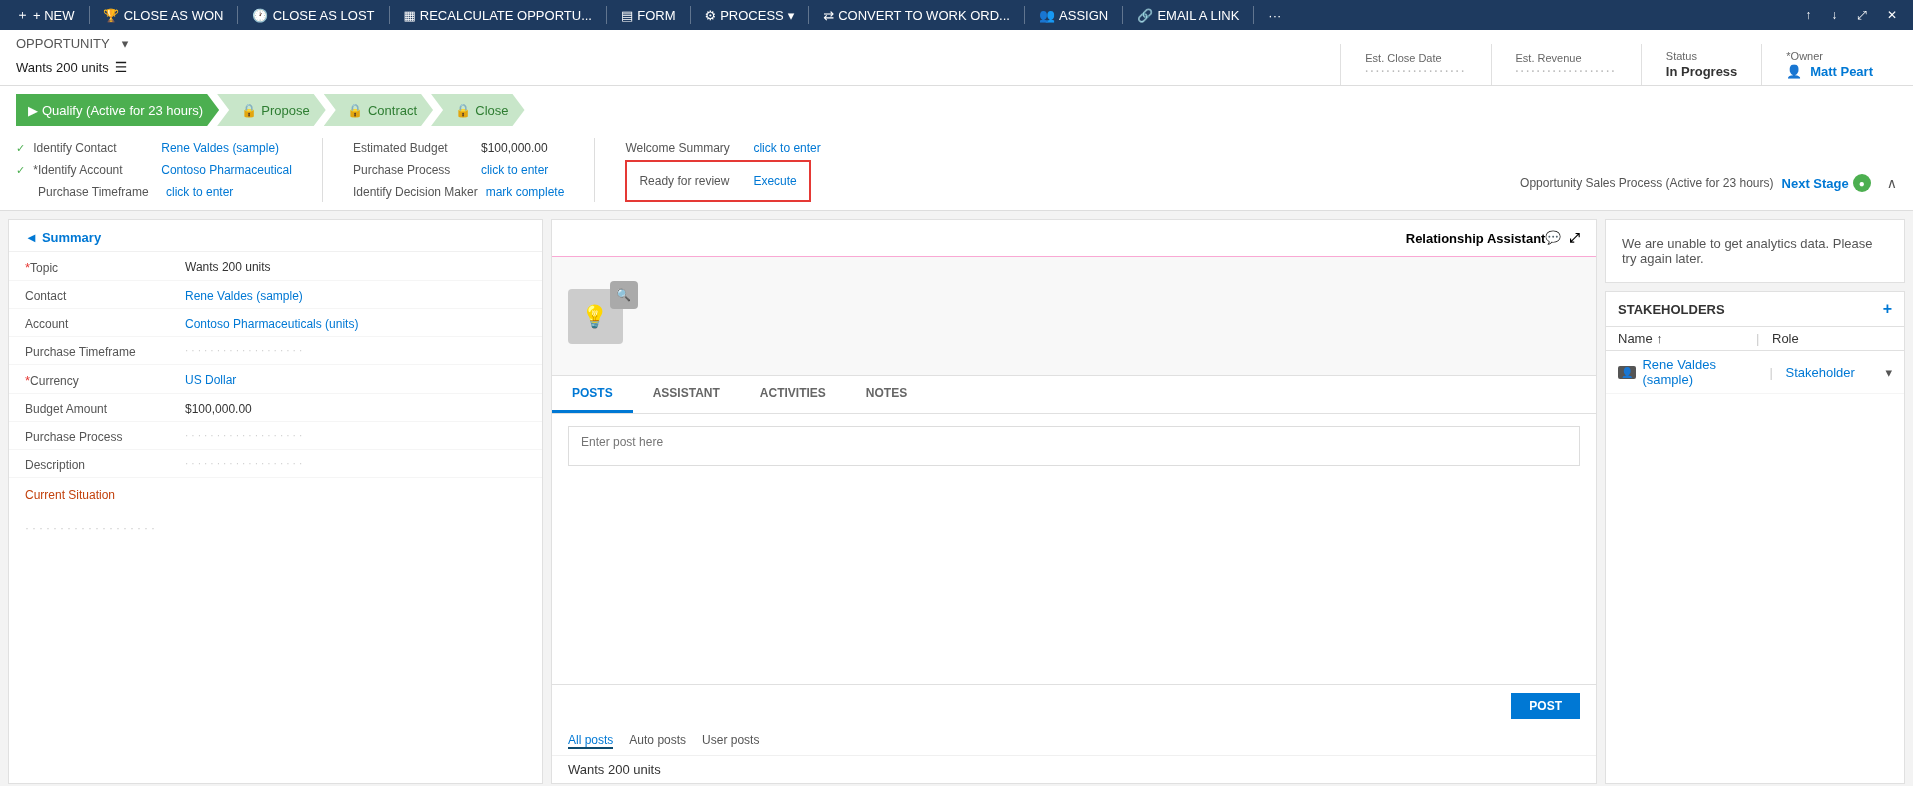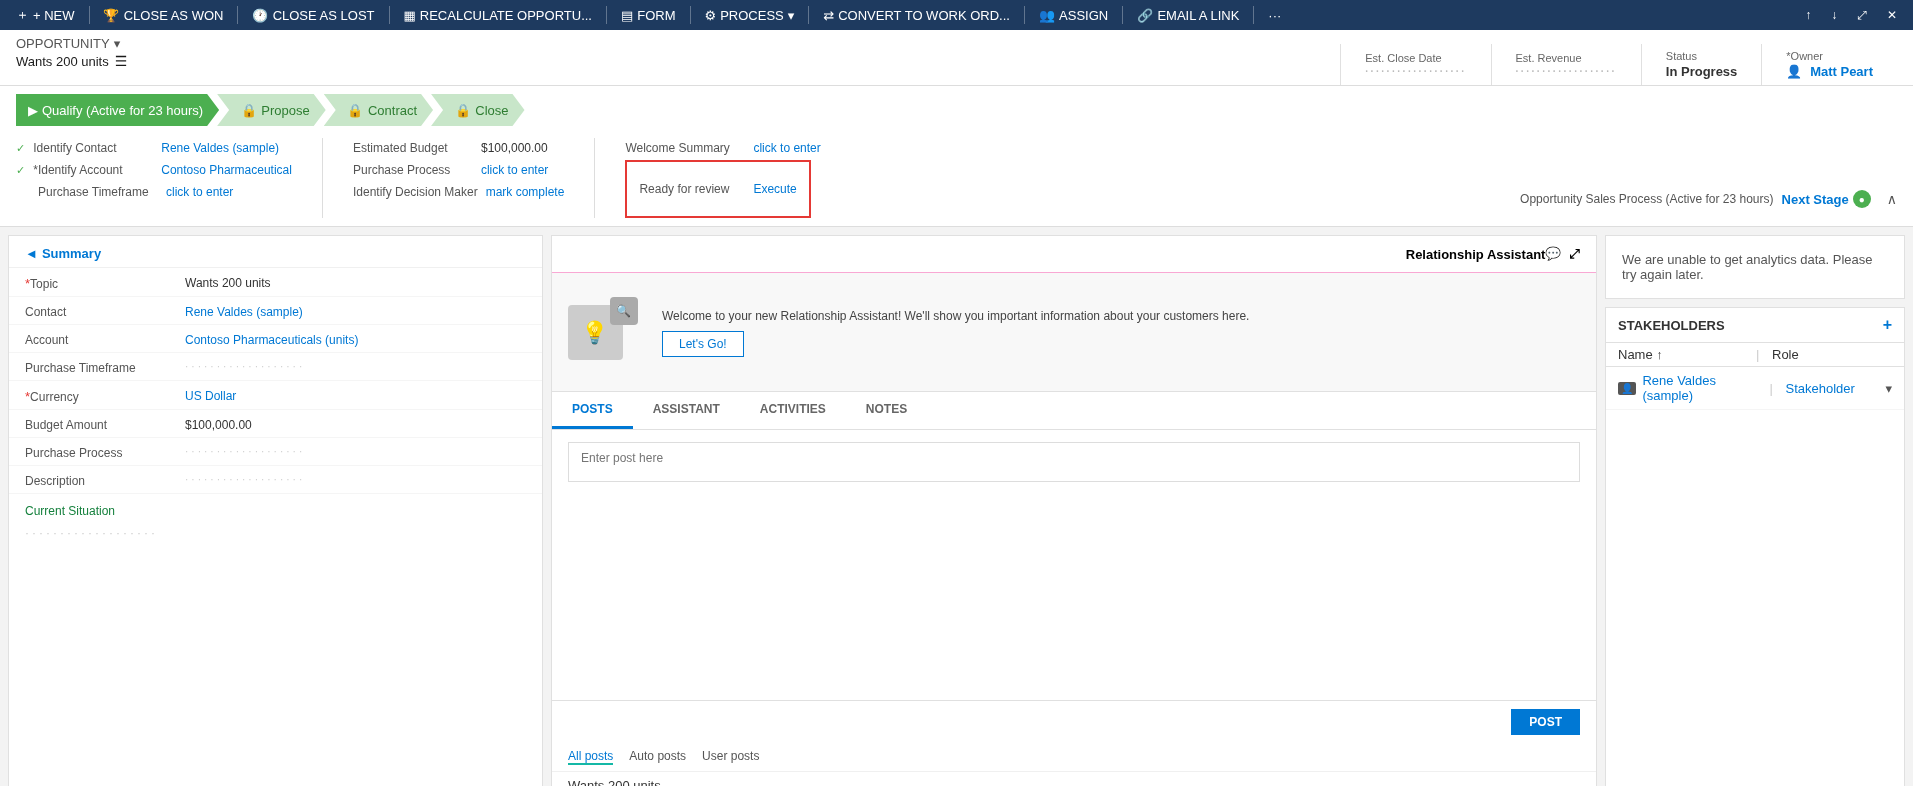--- a/index.html
+++ b/index.html
@@ -38,22 +38,22 @@
       align-items: stretch;
     }
     .header-left {
       flex: 1;
     }
     .opp-label {
       font-size: 11px;
       color: #555;
       display: flex;
       align-items: center;
-      gap: 4px;
-      margin-bottom: 2px;
+      gap: 12px;
+      margin-bottom: 8px;
     }
     .opp-title {
       font-size: 20px;
       font-weight: 400;
       color: #1a1a1a;
       display: flex;
       align-items: center;
       gap: 6px;
       padding-bottom: 8px;
     }
@@ -149,21 +149,21 @@
     .stage-row-value {
       font-size: 12px;
       color: #333;
     }
     .stage-row-value.link { color: #0078d4; cursor: pointer; }
     .checkmark { color: #4caf50; font-size: 11px; }
 
     
     .ready-box {
       border: 2px solid #e53935;
-      padding: 20px 12px;
+      padding: 12px 12px;
       display: flex;
       align-items: center;
       gap: 24px;
       background: white;
     }
     .ready-label { font-size: 12px; color: #555; }
     .execute-btn {
       color: #0078d4;
       font-size: 12px;
       cursor: pointer;
@@ -243,22 +243,22 @@
       font-size: 12px;
       padding-top: 3px;
     }
     .form-value.link { color: #0078d4; cursor: pointer; }
     .form-value.dots { color: #ccc; letter-spacing: 3px; font-size: 10px; }
     .current-situation {
       padding: 10px 16px;
     }
     .current-situation-label {
       font-size: 12px;
-      color: #15803d;
-      margin-bottom: 8px;
+      color: #c2410c;
+      margin-bottom: 19px;
     }
     .current-situation-value {
       font-size: 12px;
       color: #ccc;
       letter-spacing: 3px;
     }
 
     
     .mid-panel {
       flex: 1;
@@ -378,21 +378,21 @@
       display: flex;
       gap: 16px;
       padding: 6px 16px;
       border-bottom: 1px solid #f0f0f0;
     }
     .posts-filter {
       font-size: 12px;
       color: #555;
       cursor: pointer;
     }
-    .posts-filter.active { color: #0078d4; border-bottom: 2px solid #14b8a6; }
+    .posts-filter.active { color: #0078d4; border-bottom: 2px solid #0c4a6e; }
     .posts-preview {
       padding: 6px 16px;
       font-size: 12px;
       color: #333;
     }
 
     
     .right-panel {
       width: 300px;
       min-width: 300px;
@@ -680,24 +680,20 @@
       <span>Relationship Assistant</span>
       <div class="rel-assistant-header-icons">
         <span>💬</span>
         <span>⤢</span>
       </div>
     </div>
     <div class="rel-assistant-body">
       <div class="rel-icon-area">
         <div class="rel-icon-bg">💡</div>
         <div class="rel-icon-small">🔍</div>
-      </div>
-      <div style="flex:1;">
-        <div class="rel-text">Welcome to your new Relationship Assistant! We'll show you important information about your customers here.</div>
-        <button class="lets-go-btn">Let's Go!</button>
       </div>
     </div>
     <div class="tabs-row">
       <div class="tab active">POSTS</div>
       <div class="tab">ASSISTANT</div>
       <div class="tab">ACTIVITIES</div>
       <div class="tab">NOTES</div>
     </div>
     <div class="post-input-area">
       <textarea class="post-input" placeholder="Enter post here" style=""></textarea>

